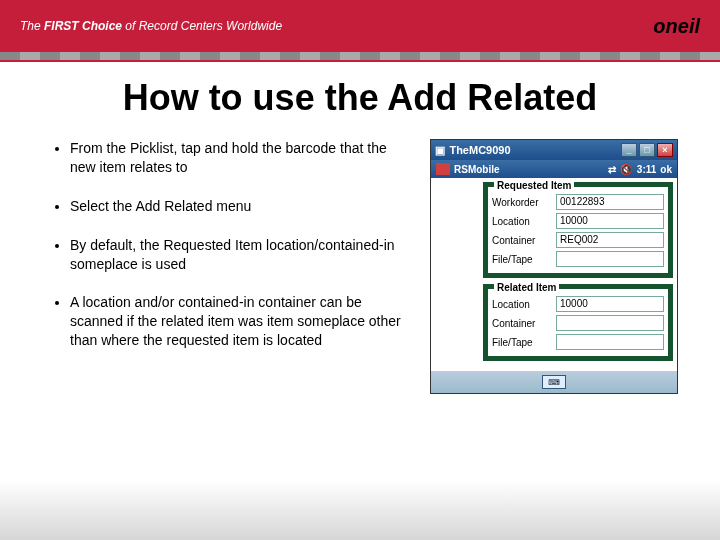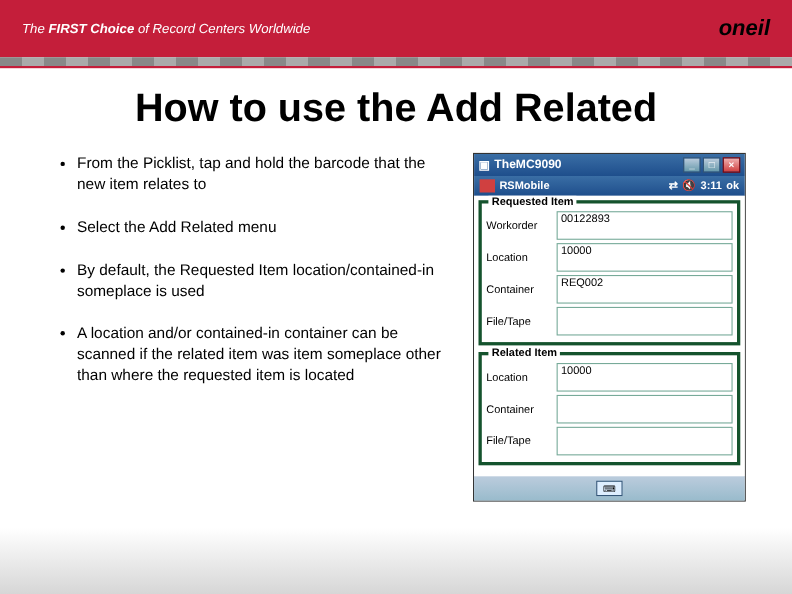--- a/index.html
+++ b/index.html
@@ -29,25 +29,25 @@
   .menu-bar { background: #ece9d8; font-size: 10px; padding: 2px 4px; border-bottom: 1px solid #aca899; }
   .menu-bar span { margin-right: 10px; text-decoration: underline; text-decoration-color: transparent; }
   .menu-bar span::first-letter { text-decoration: underline; }
   
   .pda-top { background: linear-gradient(to bottom,#3a6ea5,#1e4e8c); color:#fff; font-size:10px; font-weight:bold; padding:3px 5px; display:flex; align-items:center; gap:4px; }
   .pda-flag { width:14px; height:12px; background:#d04040; display:inline-block; }
   .pda-top-title { flex:1; }
   .pda-ok { font-weight:bold; }
   
   .pda-body { background: #fff; padding: 4px; }
-  .fieldset { border: 3px solid #14532d; margin-bottom: 6px; padding: 4px 4px 6px 4px; position: relative; }
+  .fieldset { border: 5px solid #14532d; margin-bottom: 6px; padding: 4px 4px 6px 4px; position: relative; margin-left: 48px; }
   .legend { position: absolute; top: -7px; left: 6px; background:#fff; padding: 0 3px; font-size: 10px; font-weight: bold; }
   .row { display: flex; align-items: center; margin-top: 3px; }
   .row-label { width: 64px; font-size: 10px; }
-  .row-input { flex:1; height: 26px; border: 1px solid #7a9; background:#fff; font-size:10px; padding:1px 3px; }
+  .row-input { flex:1; height: 16px; border: 1px solid #7a9; background:#fff; font-size:10px; padding:1px 3px; }
   
   .pda-bottom { background: linear-gradient(to bottom,#bcd,#9bc); height:22px; display:flex; align-items:center; justify-content:center; }
   .kb-icon { width:24px; height:14px; border:1px solid #357; background:#def; display:flex; align-items:center; justify-content:center; font-size:8px; }
   
   .footer-bg { position:absolute; bottom:0; left:0; width:100%; height:60px; background: linear-gradient(to top, #999 0%, transparent 100%); opacity:0.4; z-index:-1; }
 </style>
 </head>
 <body>
 
 <div class="header-red">

